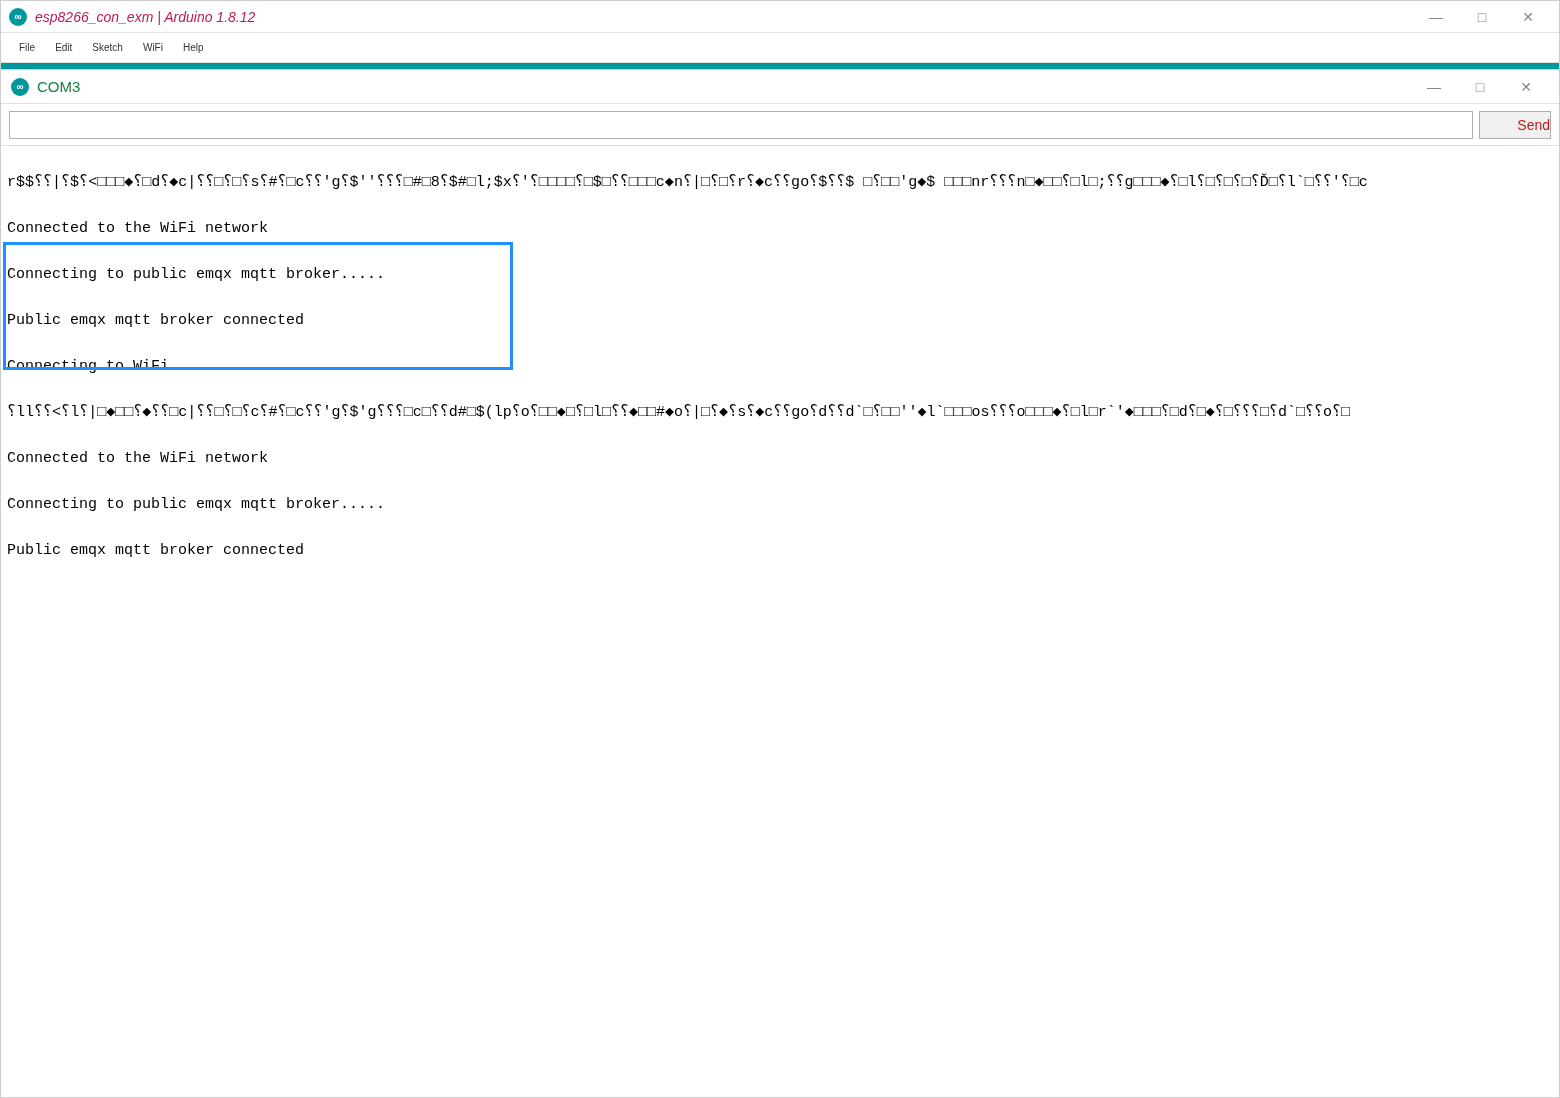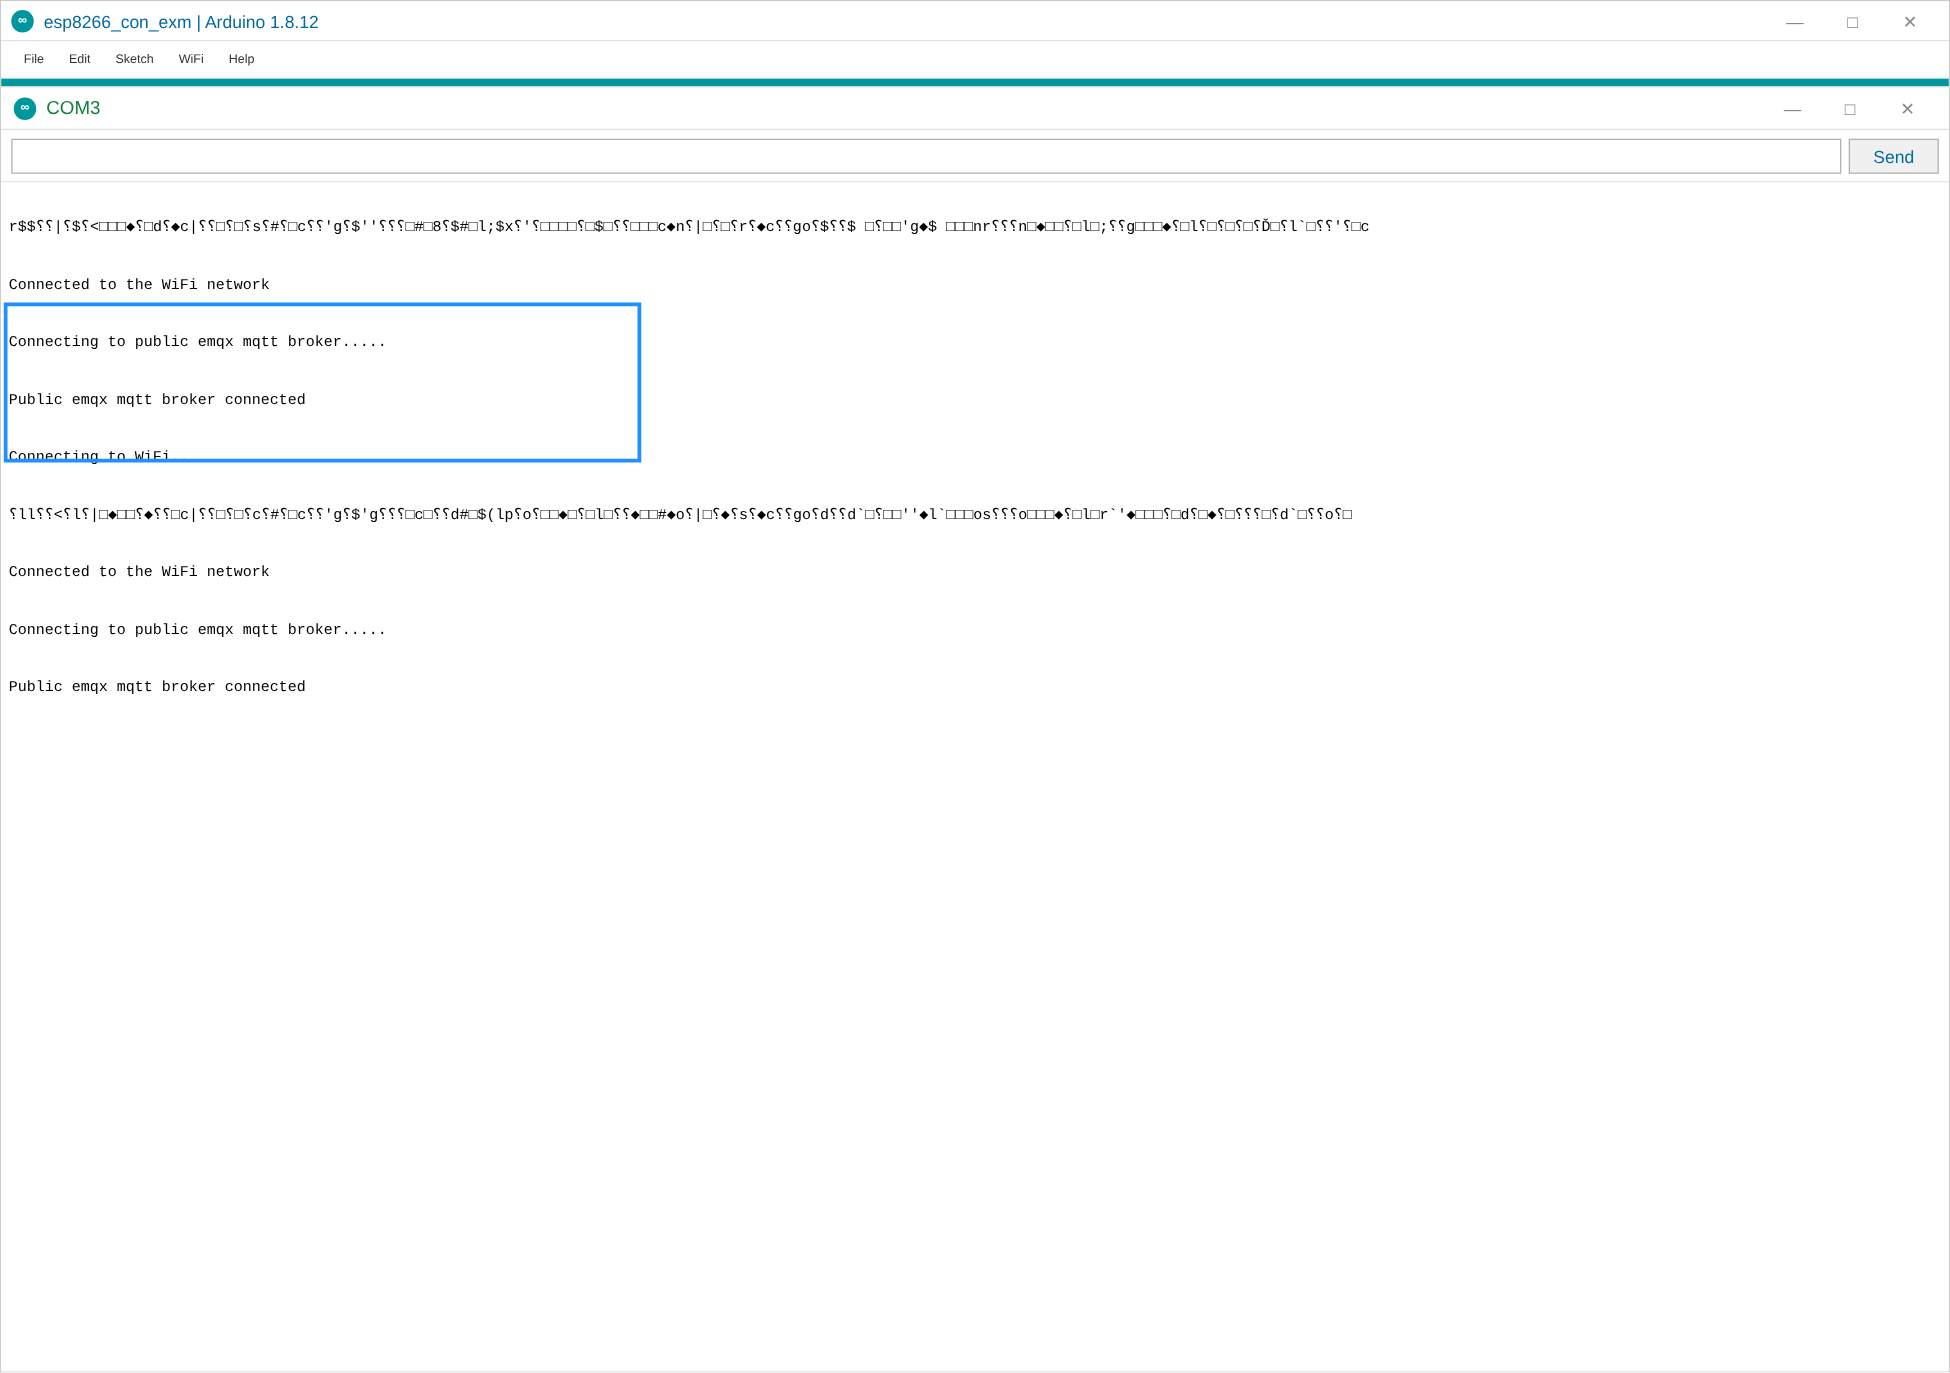--- a/index.html
+++ b/index.html
@@ -36,23 +36,24 @@
       border-radius: 50%;
       display: flex;
       align-items: center;
       justify-content: center;
       color: white;
       font-size: 10px;
       font-weight: bold;
       margin-right: 8px;
     }
     .title-text {
-      color: #0369a1;
-      font-size: 14px;
-      flex: 1;
+      color: #be185d;
+      font-size: 14px;
+      flex: 1;
+      font-style: italic;
     }
     .window-controls {
       display: flex;
       gap: 0;
     }
     .window-btn {
       width: 46px;
       height: 30px;
       display: flex;
       align-items: center;
@@ -117,32 +118,33 @@
       padding: 0 6px;
       font-size: 14px;
       background: #ffffff;
     }
     .send-btn {
       width: 72px;
       height: 28px;
       background: #f0f0f0;
       border: 1px solid #b0b0b0;
       font-size: 14px;
-      color: #0369a1;
+      color: #b91c1c;
       cursor: pointer;
+      text-align: right;
     }
     .output-area {
       flex: 1;
       background: #ffffff;
       overflow: hidden;
       position: relative;
     }
     .output-content {
       font-family: "Consolas", "Courier New", monospace;
-      font-size: 12px;
+      font-size: 15px;
       line-height: 23px;
       color: #000000;
       white-space: pre;
       padding: 2px 6px 2px 6px;
       position: relative;
     }
     .highlight-box {
       position: absolute;
       border: 3px solid #1e90ff;
       background: transparent;

